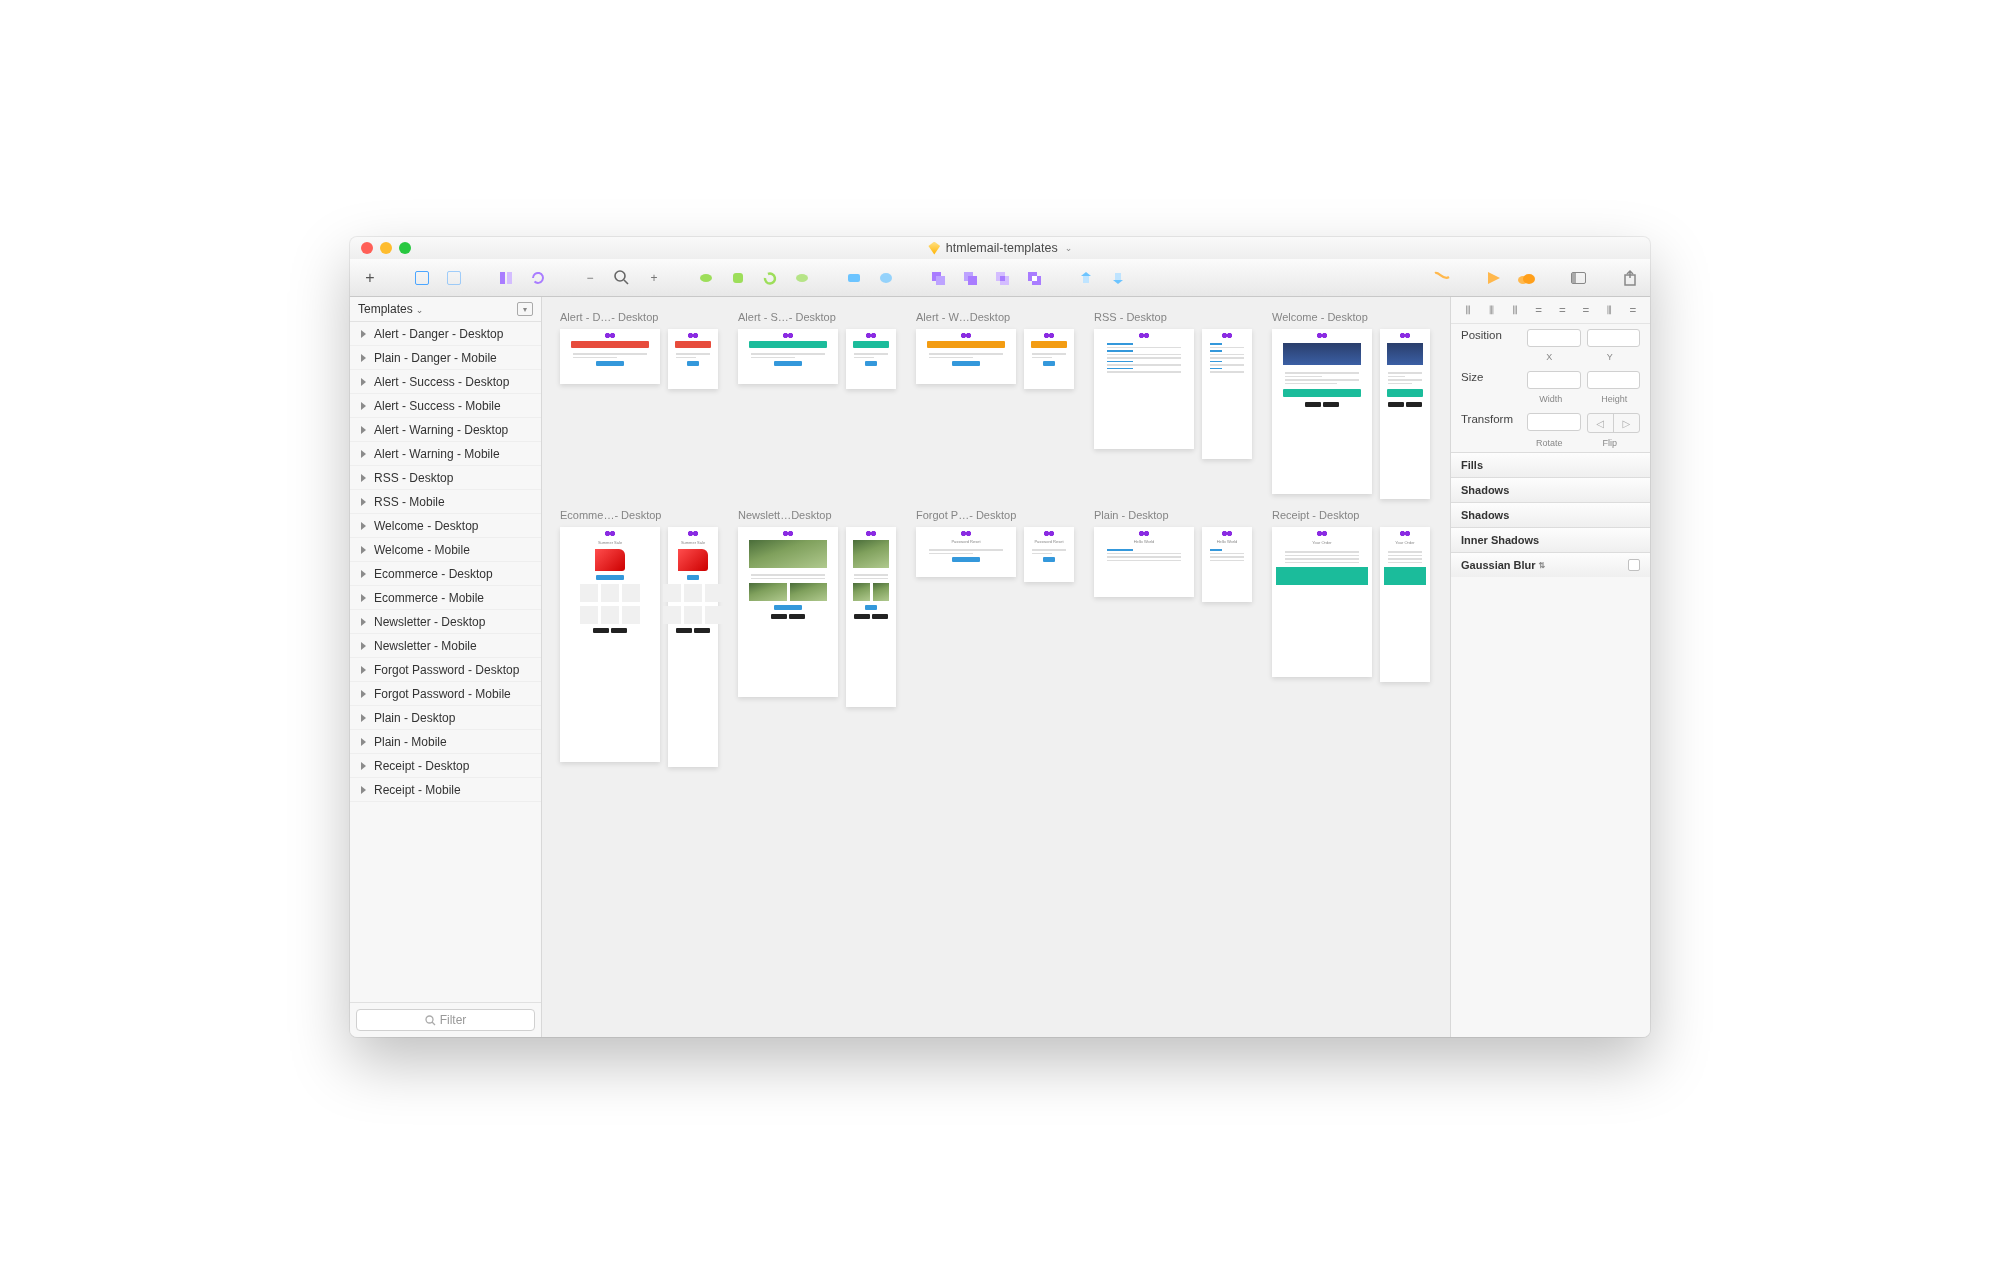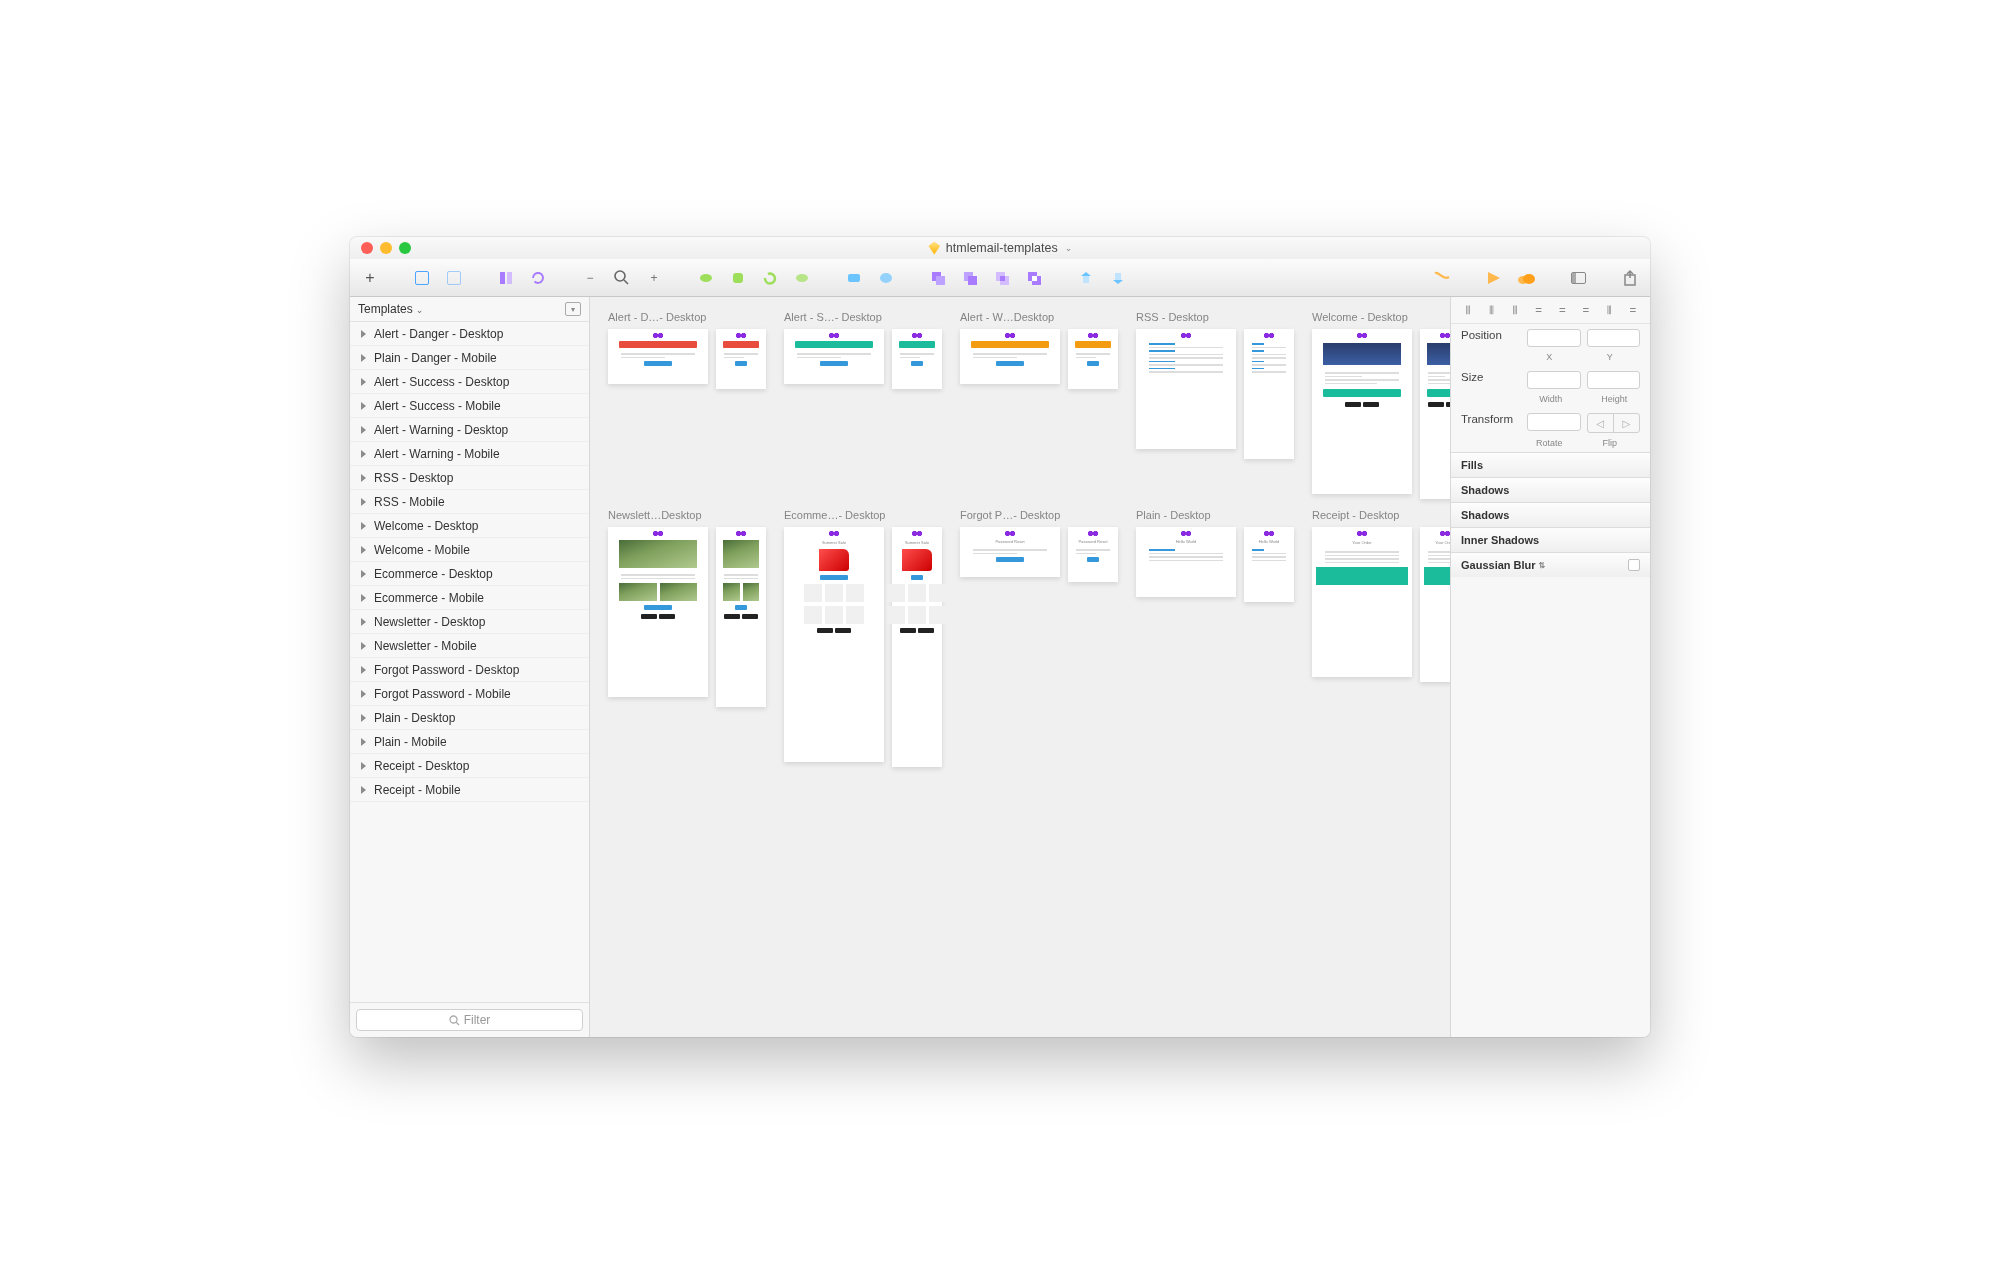--- a/index.html
+++ b/index.html
@@ -11,21 +11,21 @@
   .dot.red { background: #ff5f57; } .dot.yellow { background: #febc2e; } .dot.green { background: #28c840; }
   .title { position: absolute; left: 50%; transform: translateX(-50%); font-size: 12.5px; color: #4a4a4a; display: flex; align-items: center; gap: 5px; }
   .title .sketch-icon { width: 13px; height: 13px; display:inline-block; background: linear-gradient(#ffe082,#ffb300); clip-path: polygon(50% 0, 95% 35%, 50% 100%, 5% 35%); }
   .title .chev { font-size: 9px; color: #888; margin-left: 2px; }
   .toolbar { height: 38px; background: linear-gradient(#fbfbfb,#e8e8e8); border-bottom: 1px solid #c8c8c8; display: flex; align-items: center; padding: 0 8px; gap: 28px; font-size: 12px; color: #555; }
   .tb-group { display: flex; gap: 8px; align-items: center; }
   .tb-btn { display:flex; align-items:center; justify-content:center; width:24px; height:24px; }
   .tb-btn svg, .tb-btn span { display:block; }
   .flex-1 { flex: 1; }
   .content { flex: 1; display: flex; overflow: hidden; }
-  .sidebar { width: 240px; background: #f7f7f7; border-right: 1px solid #d8d8d8; display: flex; flex-direction: column; }
+  .sidebar { width: 192px; background: #f7f7f7; border-right: 1px solid #d8d8d8; display: flex; flex-direction: column; }
   .panel-head { display: flex; align-items: center; justify-content: space-between; padding: 5px 8px; font-size: 12px; color: #333; border-bottom: 1px solid #e2e2e2; }
   .panel-head .chev-s { font-size: 9px; margin-left: 3px; color:#666; }
   .icon-box { width:16px; height:14px; border:1px solid #aaa; border-radius:2px; display:flex; align-items:center; justify-content:center; font-size:8px; color:#888; }
   .tree { flex: 1; overflow: auto; font-size: 12px; }
   .tree-row { display: flex; align-items: center; height: 24px; padding-left: 11px; border-bottom: 1px solid #eee; color:#333;text-align:center; }
   .tree-row .tri { width:0;height:0;border-top:4px solid transparent;border-bottom:4px solid transparent;border-left:5px solid #8b8b8b; margin-right:8px; }
   .filter { padding: 6px; border-top: 1px solid #e0e0e0; }
   .filter-input { width:100%; height:22px; border:1px solid #d0d0d0; border-radius:4px; background:#fff; font-size:12px; text-align:center; color:#999; display:flex; align-items:center; justify-content:center; gap:4px; }
   .canvas { flex: 1; background: #f0f0f0; overflow:auto; padding: 14px 18px; }
   .artboards { display: grid; grid-template-columns: repeat(5, 1fr); gap: 10px 18px; }
@@ -494,20 +494,69 @@
                   <div class="bar teal" style="height:8px"></div>
                   <div class="apps">
                     <div class="a"></div>
                     <div class="a"></div>
                   </div>
                 </div>
               </div>
             </div>
           </div>
           <div class="ab-group">
+            <div class="ab-title">Ecomme…- Desktop</div>
+    <div class="ab-row">
+              <div class="ab desk" style="height:235px">
+                <div class="ab-inner" style="gap:4px">
+                  <div class="bowtie"></div>
+                  <div style="font-size:4px">Summer Sale</div>
+                  <div class="shoe"></div>
+                  <div class="btn-sm"></div>
+                  <div class="prod-row">
+                    <div class="prod"></div>
+                    <div class="prod"></div>
+                    <div class="prod"></div>
+                  </div>
+                  <div class="prod-row">
+                    <div class="prod"></div>
+                    <div class="prod"></div>
+                    <div class="prod"></div>
+                  </div>
+                  <div class="apps">
+                    <div class="a"></div>
+                    <div class="a"></div>
+                  </div>
+                </div>
+              </div>
+              <div class="ab mob" style="height:240px">
+                <div class="ab-inner" style="gap:4px">
+                  <div class="bowtie"></div>
+                  <div style="font-size:4px">Summer Sale</div>
+                  <div class="shoe"></div>
+                  <div class="btn-sm"></div>
+                  <div class="prod-row">
+                    <div class="prod"></div>
+                    <div class="prod"></div>
+                    <div class="prod"></div>
+                  </div>
+                  <div class="prod-row">
+                    <div class="prod"></div>
+                    <div class="prod"></div>
+                    <div class="prod"></div>
+                  </div>
+                  <div class="apps">
+                    <div class="a"></div>
+                    <div class="a"></div>
+                  </div>
+                </div>
+              </div>
+            </div>
+          </div>
+          <div class="ab-group">
             <div class="ab-title">Newslett…Desktop</div>
     <div class="ab-row">
               <div class="ab desk" style="height:170px">
                 <div class="ab-inner" style="gap:4px">
                   <div class="bowtie"></div>
                   <div class="pic"></div>
                   <div class="lines">
                     <div class="ln"></div>
                     <div class="ln"></div>
                   </div>
@@ -528,69 +577,20 @@
                   <div class="pic"></div>
                   <div class="lines">
                     <div class="ln"></div>
                     <div class="ln"></div>
                   </div>
                   <div style="display:flex;gap:3px;width:85%">
                     <div class="pic sm" style="flex:1"></div>
                     <div class="pic sm" style="flex:1"></div>
                   </div>
                   <div class="btn-sm"></div>
-                  <div class="apps">
-                    <div class="a"></div>
-                    <div class="a"></div>
-                  </div>
-                </div>
-              </div>
-            </div>
-          </div>
-          <div class="ab-group">
-            <div class="ab-title">Ecomme…- Desktop</div>
-    <div class="ab-row">
-              <div class="ab desk" style="height:235px">
-                <div class="ab-inner" style="gap:4px">
-                  <div class="bowtie"></div>
-                  <div style="font-size:4px">Summer Sale</div>
-                  <div class="shoe"></div>
-                  <div class="btn-sm"></div>
-                  <div class="prod-row">
-                    <div class="prod"></div>
-                    <div class="prod"></div>
-                    <div class="prod"></div>
-                  </div>
-                  <div class="prod-row">
-                    <div class="prod"></div>
-                    <div class="prod"></div>
-                    <div class="prod"></div>
-                  </div>
-                  <div class="apps">
-                    <div class="a"></div>
-                    <div class="a"></div>
-                  </div>
-                </div>
-              </div>
-              <div class="ab mob" style="height:240px">
-                <div class="ab-inner" style="gap:4px">
-                  <div class="bowtie"></div>
-                  <div style="font-size:4px">Summer Sale</div>
-                  <div class="shoe"></div>
-                  <div class="btn-sm"></div>
-                  <div class="prod-row">
-                    <div class="prod"></div>
-                    <div class="prod"></div>
-                    <div class="prod"></div>
-                  </div>
-                  <div class="prod-row">
-                    <div class="prod"></div>
-                    <div class="prod"></div>
-                    <div class="prod"></div>
-                  </div>
                   <div class="apps">
                     <div class="a"></div>
                     <div class="a"></div>
                   </div>
                 </div>
               </div>
             </div>
           </div>
           <div class="ab-group">
             <div class="ab-title">Forgot P…- Desktop</div>

